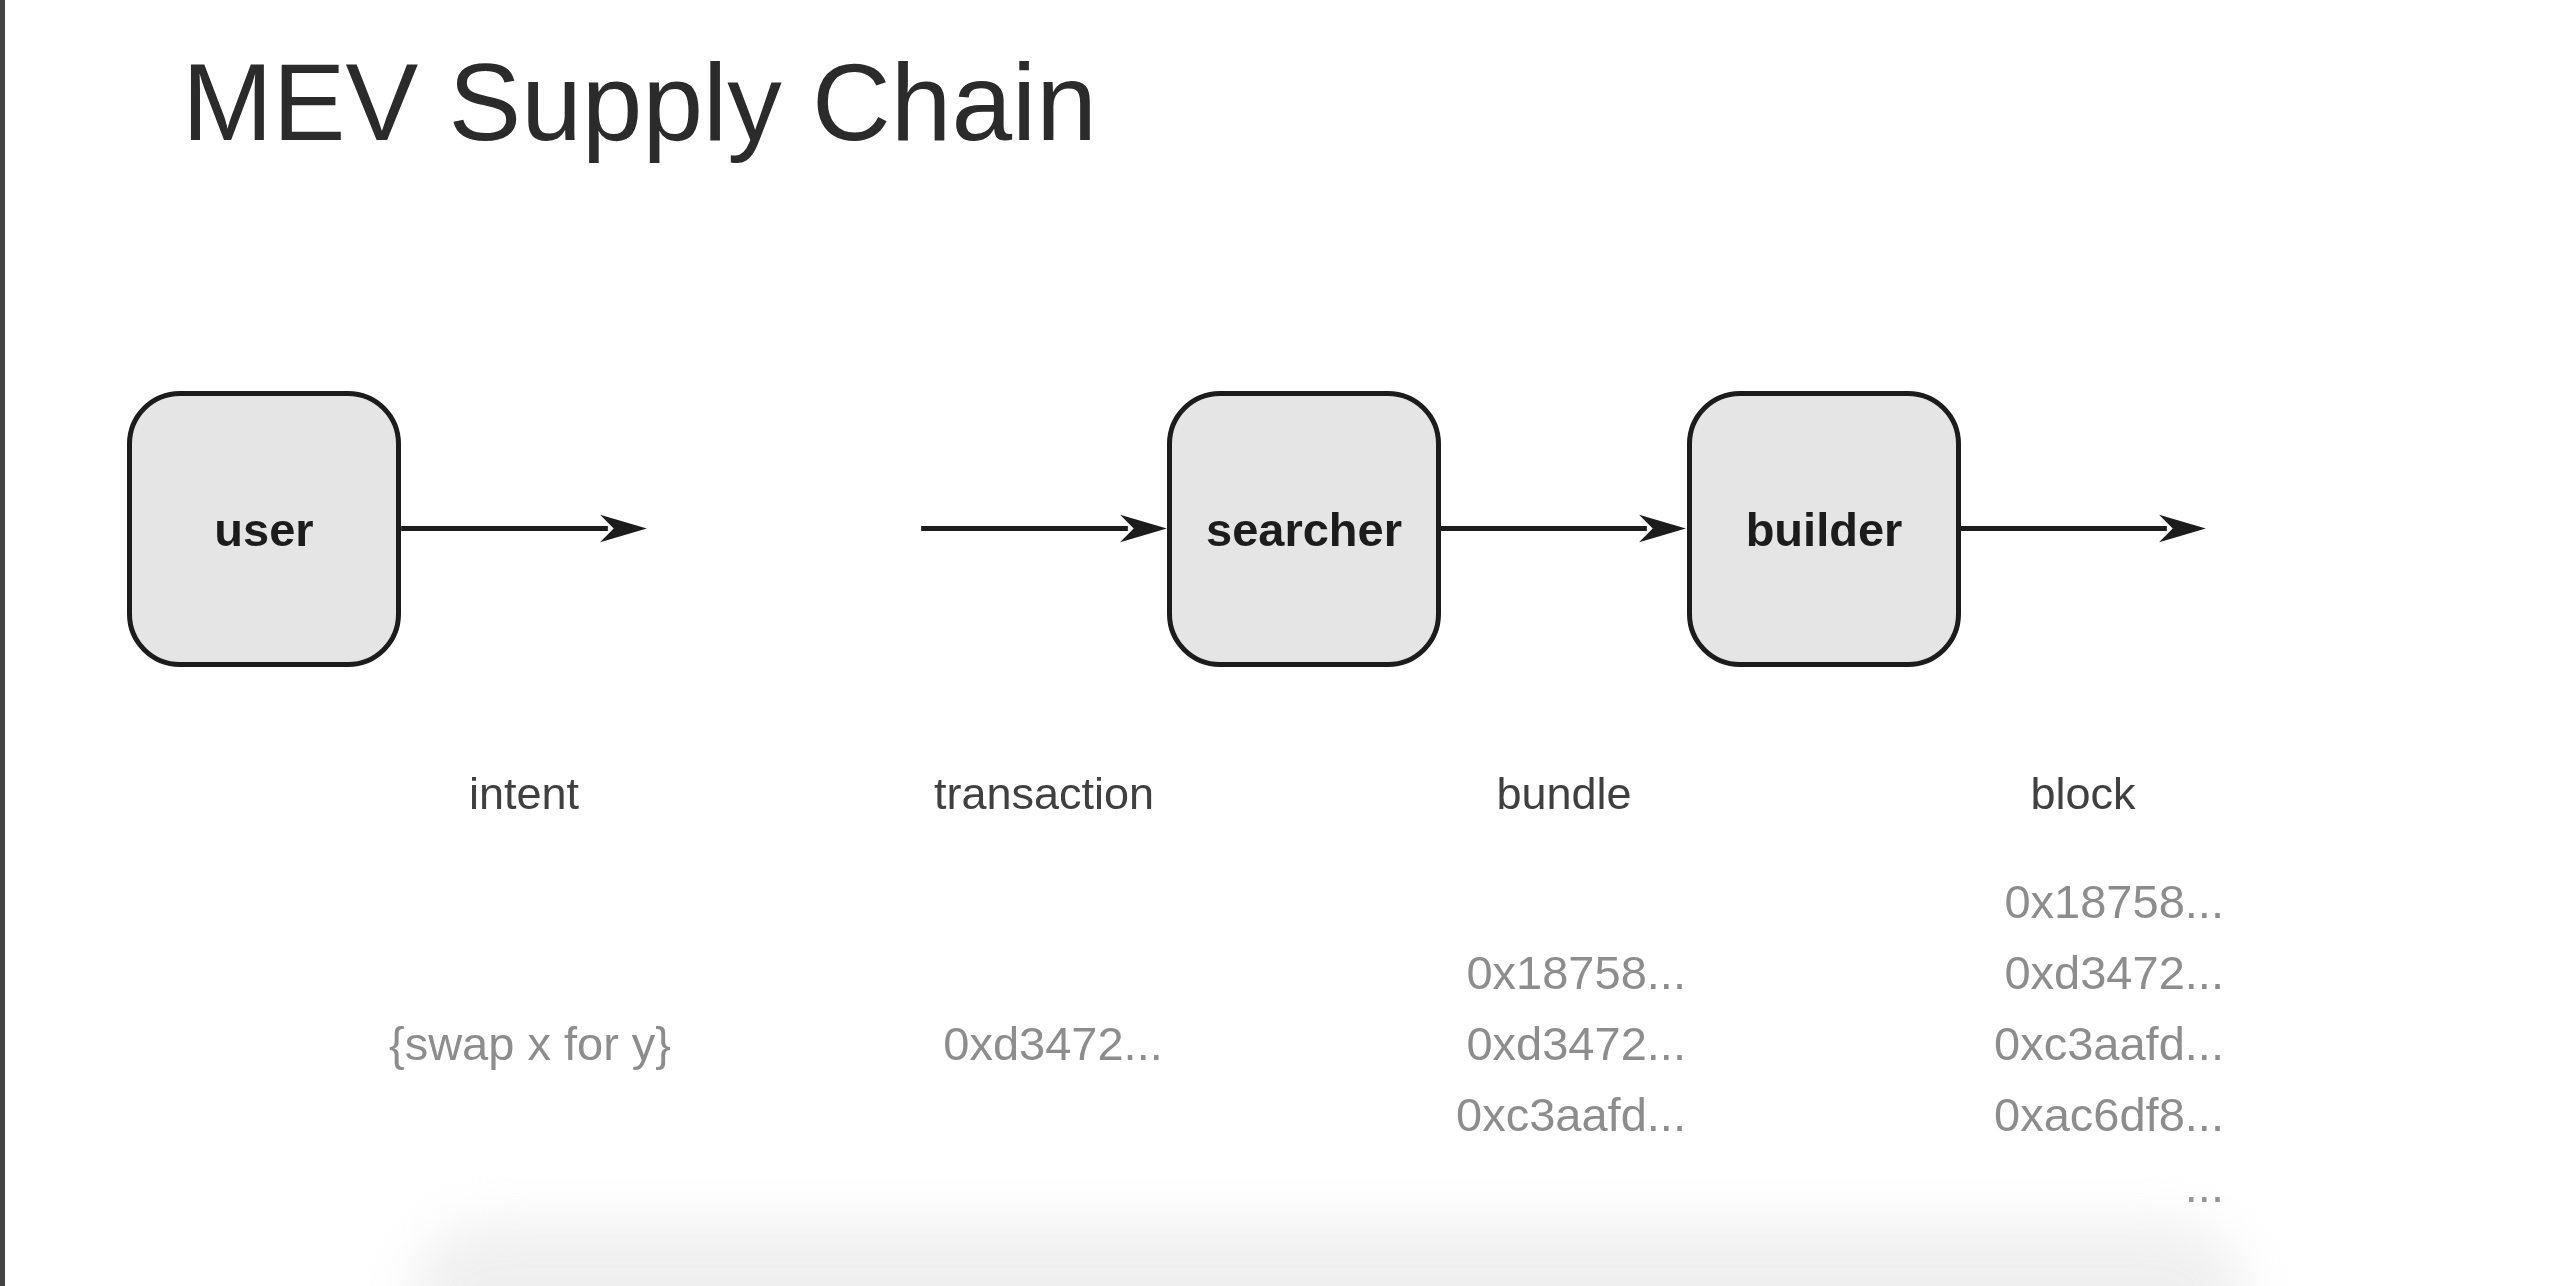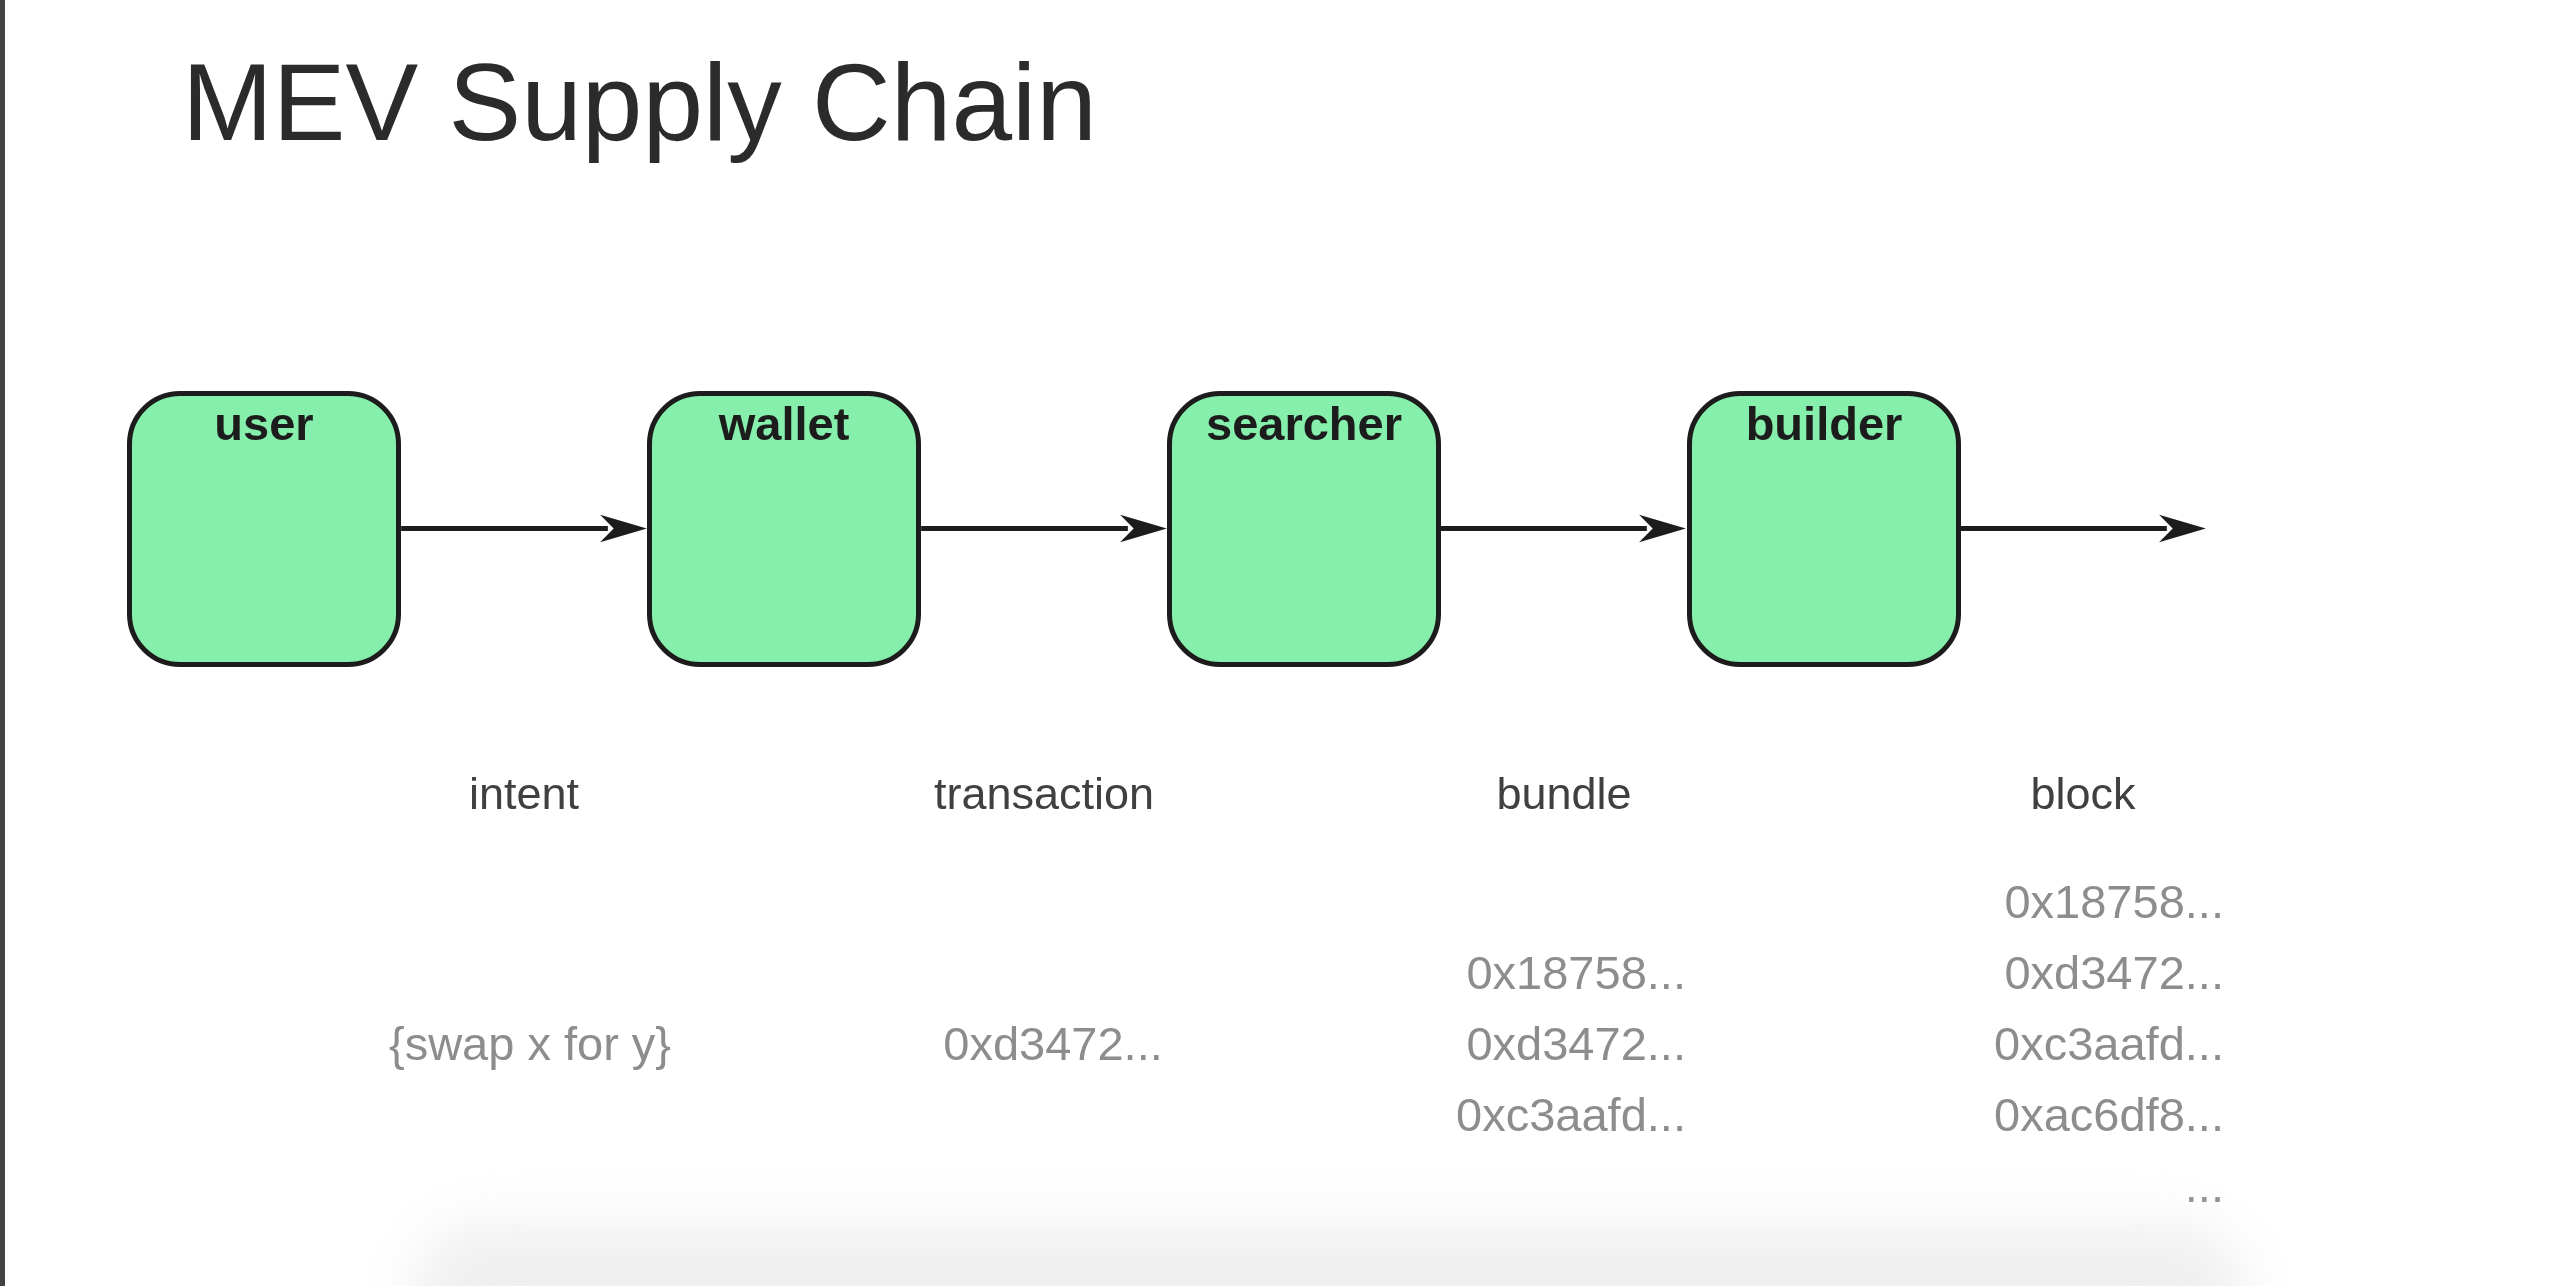--- a/index.html
+++ b/index.html
@@ -36,23 +36,23 @@
     white-space: nowrap;
   }
   .node {
     position: absolute;
     top: 391px;
     width: 274px;
     height: 276px;
     box-sizing: border-box;
     border: 5.9px solid #1c1c1c;
     border-radius: 53px;
-    background: #86efac;
+    background: #e5e5e5;
     display: flex;
-    align-items: flex-start;
+    align-items: center;
     justify-content: center;
   }
   .node-label {
     font-size: 47px;
     font-weight: 700;
     color: #1c1c1c;
     white-space: nowrap;
   }
   .arrow {
     position: absolute;
@@ -100,23 +100,20 @@
 
 <div class="stage">
 
   <div class="left-strip"></div>
 
   <h1 class="title">MEV Supply Chain</h1>
 
   <div class="node" style="left:127px">
     <span class="node-label">user</span>
   </div>
-  <div class="node" style="left:647px">
-    <span class="node-label">wallet</span>
-  </div>
   <div class="node" style="left:1167px">
     <span class="node-label">searcher</span>
   </div>
   <div class="node" style="left:1687px">
     <span class="node-label">builder</span>
   </div>
 
   <svg class="arrow" style="left:401px" viewBox="0 0 252 40">
     <line x1="0" y1="20" x2="212" y2="20"></line>
     <polygon points="252,20 204,6 218,20 204,34"></polygon>

